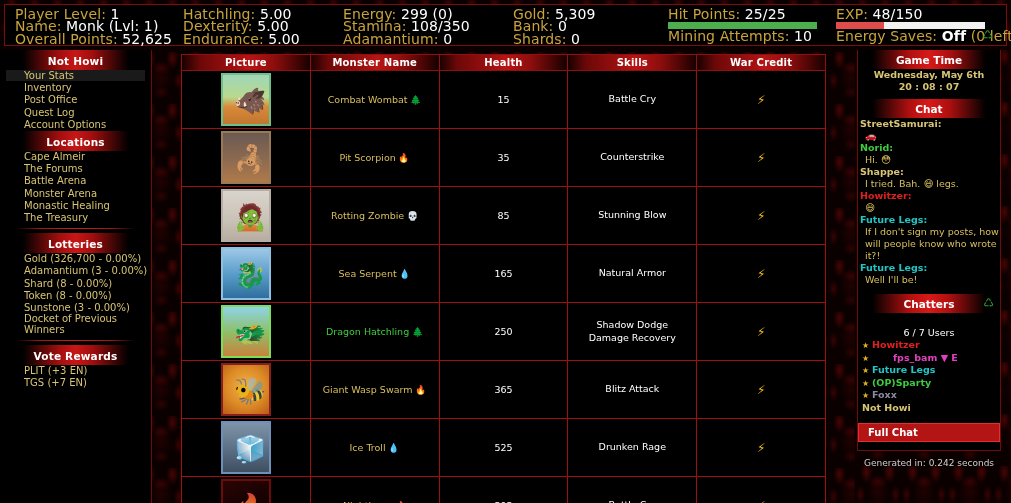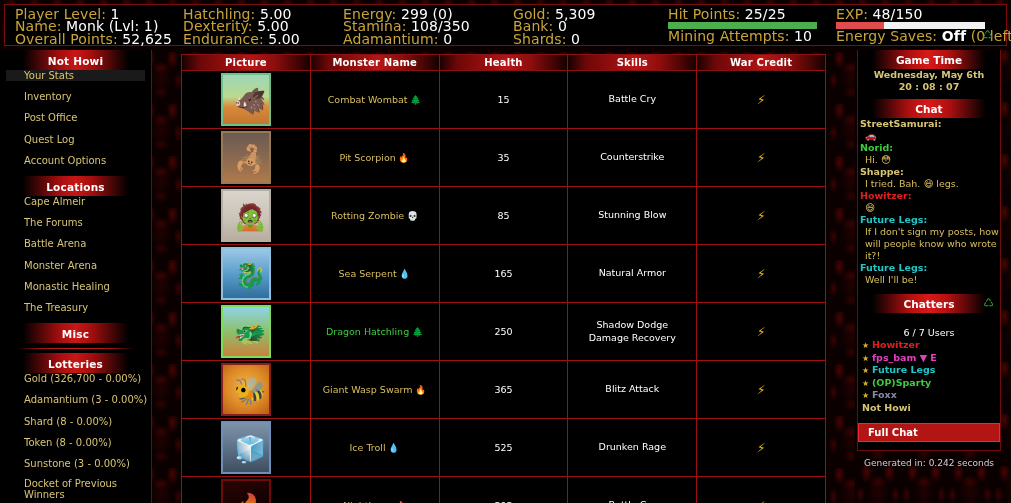--- a/index.html
+++ b/index.html
@@ -59,21 +59,21 @@
   .side-title {
     text-align: center; color: #ffffff; font-weight: bold;
     font-size: 10.5px; letter-spacing: .2px; padding: 5px 0 3px;
     background-image: linear-gradient(90deg,
       rgba(0,0,0,0) 0%, rgba(140,8,8,0) 12%, rgba(190,16,16,.85) 38%,
       rgba(210,24,24,.95) 50%, rgba(190,16,16,.85) 62%,
       rgba(140,8,8,0) 88%, rgba(0,0,0,0) 100%);
   }
   .side-item {
     display: block; font-size: 10px; line-height: 11.2px;
-    color: #d8c473; padding: 0 0 0 18px; margin: 0 0 10px;
+    color: #d8c473; padding: 0 0 0 18px; margin: 0 0 1px;
     white-space: nowrap; cursor: pointer;
   }
   .side-item.sel { background: #1a1a1a; color: #d8c473; }
   .side-item.hot { color: #e8a02a; font-weight: bold; }
   .side-item.wrap { white-space: normal; line-height: 10.5px; }
   .side-rule {
     height: 1px; margin: 5px 10px 4px;
     background: linear-gradient(90deg, rgba(0,0,0,0), #a81414 20%, #cf1a1a 50%, #a81414 80%, rgba(0,0,0,0));
   }
 
@@ -223,21 +223,20 @@
       <div class="side-title">Locations</div>
       <div id="loc-items">
           <div class="side-item">Cape Almeir</div>
           <div class="side-item">The Forums</div>
           <div class="side-item">Battle Arena</div>
           <div class="side-item">Monster Arena</div>
           <div class="side-item">Monastic Healing</div>
           <div class="side-item">The Treasury</div>
         </div>
 
-      <div class="side-title">Misc</div>
 
       <div class="side-rule"></div>
       <div class="side-title">Lotteries</div>
       <div id="lot-items">
           <div class="side-item">Gold (326,700 - 0.00%)</div>
           <div class="side-item">Adamantium (3 - 0.00%)</div>
           <div class="side-item">Shard (8 - 0.00%)</div>
           <div class="side-item">Token (8 - 0.00%)</div>
           <div class="side-item">Sunstone (3 - 0.00%)</div>
           <div class="side-item wrap">Docket of Previous Winners</div>
@@ -398,21 +397,21 @@
           <div class="chat-msg">Well I'll be!</div>
         </div>
 
       <div style="position:relative;margin-top:8px">
         <div class="r-refresh">♺</div>
         <div class="r-title">Chatters</div>
       </div>
       <div class="chatters-count">6 / 7 Users</div>
       <div id="chatterlist">
           <div class="chatter"><span class="star">★ </span><span style="color: rgb(224, 32, 32);">Howitzer</span></div>
-          <div class="chatter"><span class="star">★ </span><span style="color: rgb(224, 64, 192);">fps_bam ▼ E</span></div>
+          <div class="chatter"><span class="star">★ </span><span style="color: rgb(224, 64, 192); margin-left: 21px;">fps_bam ▼ E</span></div>
           <div class="chatter"><span class="star">★ </span><span style="color: rgb(34, 196, 196);">Future Legs</span></div>
           <div class="chatter"><span class="star">★ </span><span style="color: rgb(62, 203, 62);">(OP)Sparty</span></div>
           <div class="chatter"><span class="star">★ </span><span style="color: rgb(138, 138, 160);">Foxx</span></div>
           <div class="chatter" style="padding-left: 4px;"><span style="color: rgb(216, 196, 115);">Not Howi</span></div>
         </div>
 
       <div class="btn-red" style="margin-top:9px">Full Chat</div>
       <div class="genline">Generated in: 0.242 seconds</div>
     </div>
   </div>

